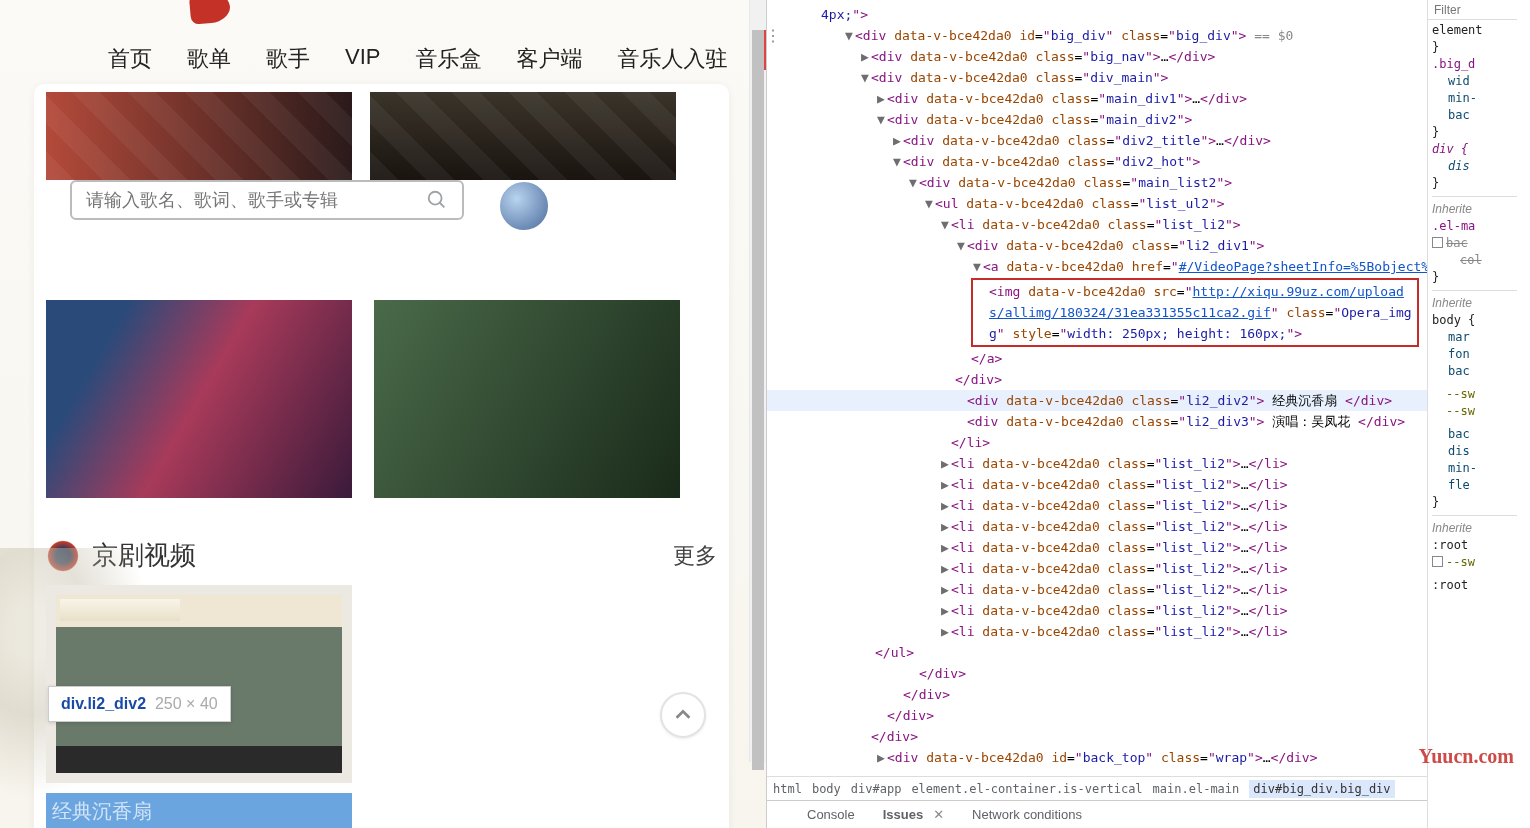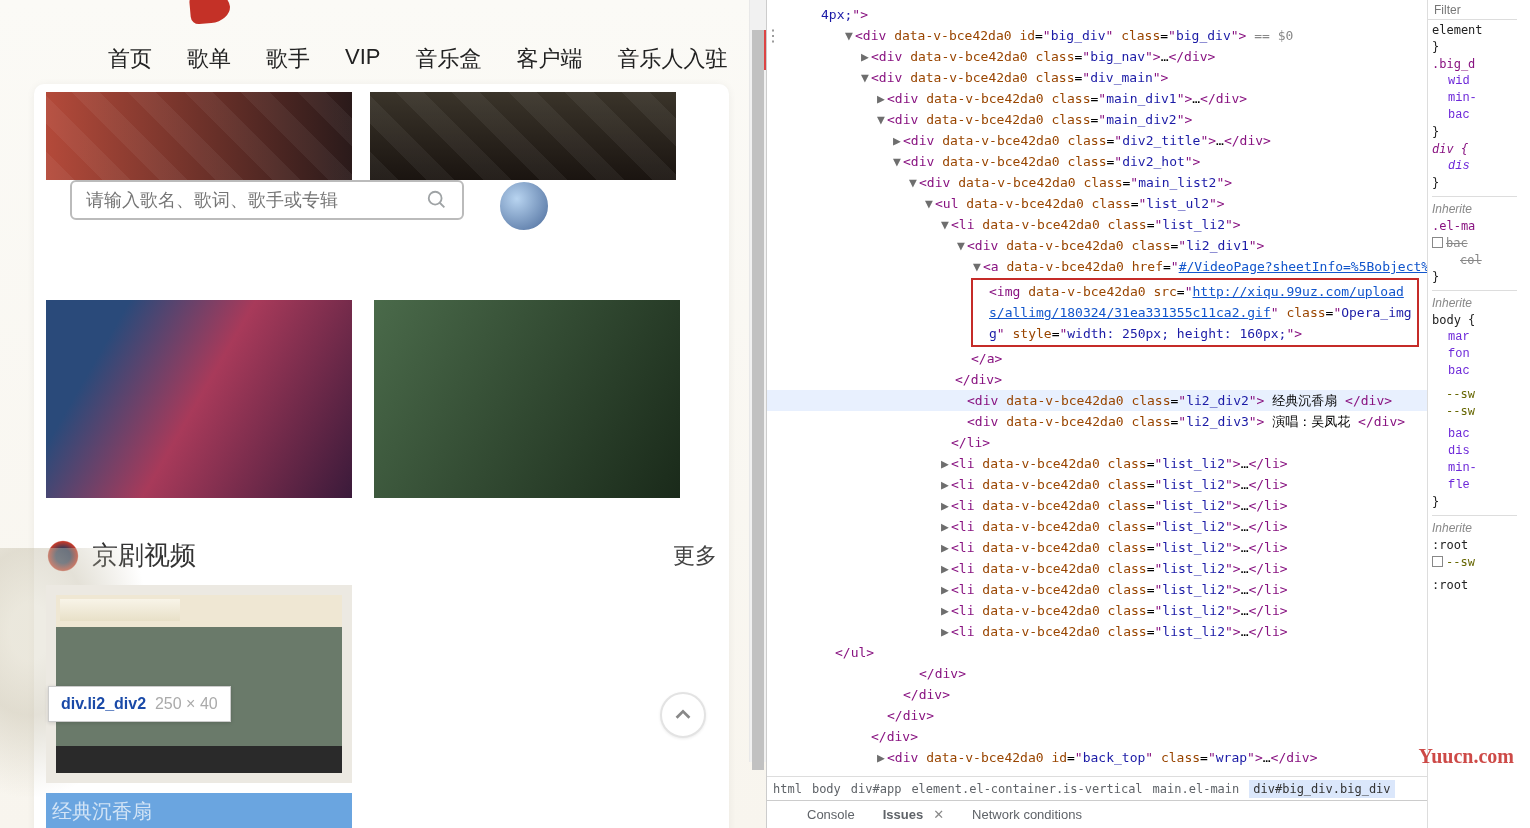--- a/index.html
+++ b/index.html
@@ -60,21 +60,21 @@
 .red-box { border: 2px solid #c52b28; padding: 1px 2px; margin: 1px 8px 1px 0; }
 .breadcrumb-dt { height: 24px; border-top: 1px solid #ddd; display: flex; align-items: center; gap: 10px; padding: 4px 6px; font-size: 12px; color: #5f6368; }
 .breadcrumb-dt span { cursor: pointer; }
 .breadcrumb-dt .sel { background: #dbe7fb; padding: 2px 4px; color: #333; }
 .bottom-tabs { height: 28px; border-top: 1px solid #ccc; display: flex; align-items: center; gap: 28px; padding: 0 10px 0 40px; color: #5f6368; font-size: 13px; font-family: Arial, sans-serif; }
 .tab-x { margin-left: -18px; color: #888; }
 .styles-pane { width: 90px; border-left: 1px solid #ddd; display: flex; flex-direction: column; font-size: 12px; }
 .styles-filter { height: 20px; border-bottom: 1px solid #ddd; padding: 3px 6px; color: #777; font-family: Arial, sans-serif; }
 .styles-body { flex: 1; overflow: hidden; line-height: 17px; padding: 2px 0 0 4px; }
 .sel-rule { color: #222; }
-.prop { color: #6d28d9; padding-left: 16px; font-family: Liberation Mono, monospace; }
+.prop { color: #0c4a6e; padding-left: 16px; }
 .strike { text-decoration: line-through; color: #888; }
 .section-sep { border-top: 1px solid #ddd; padding-top: 4px; margin-top: 4px; color: #888; font-style: italic; font-family: Arial, sans-serif; }
 .cssvar { color: #660; padding-left: 14px; }
 .watermark { position: absolute; right: 16px; bottom: 60px; font-size: 20px; color: #c52b28; font-family: "Times New Roman", serif; font-weight: 600; opacity: 0.85; pointer-events: none; }
 .cb { display:inline-block; width:11px; height:11px; border:1px solid #888; vertical-align: -1px; margin-right:3px;}
 .bodytag { color: #222; }
 </style>
 </head>
 <body>
 
@@ -175,21 +175,21 @@
         <div class="dom-line" style="padding-left:184px"><span class="op">&lt;/</span><span class="tag">li</span><span class="op">&gt;</span></div>
         <div class="dom-line" style="padding-left:172px"><span class="caret">▶</span><span class="op">&lt;</span><span class="tag">li</span> <span class="attr-n">data-v-bce42da0</span> <span class="attr-n">class</span>=<span class="op">"</span><span class="attr-v">list_li2</span><span class="op">"&gt;</span><span class="text-node">…</span><span class="op">&lt;/</span><span class="tag">li</span><span class="op">&gt;</span></div>
         <div class="dom-line" style="padding-left:172px"><span class="caret">▶</span><span class="op">&lt;</span><span class="tag">li</span> <span class="attr-n">data-v-bce42da0</span> <span class="attr-n">class</span>=<span class="op">"</span><span class="attr-v">list_li2</span><span class="op">"&gt;</span><span class="text-node">…</span><span class="op">&lt;/</span><span class="tag">li</span><span class="op">&gt;</span></div>
         <div class="dom-line" style="padding-left:172px"><span class="caret">▶</span><span class="op">&lt;</span><span class="tag">li</span> <span class="attr-n">data-v-bce42da0</span> <span class="attr-n">class</span>=<span class="op">"</span><span class="attr-v">list_li2</span><span class="op">"&gt;</span><span class="text-node">…</span><span class="op">&lt;/</span><span class="tag">li</span><span class="op">&gt;</span></div>
         <div class="dom-line" style="padding-left:172px"><span class="caret">▶</span><span class="op">&lt;</span><span class="tag">li</span> <span class="attr-n">data-v-bce42da0</span> <span class="attr-n">class</span>=<span class="op">"</span><span class="attr-v">list_li2</span><span class="op">"&gt;</span><span class="text-node">…</span><span class="op">&lt;/</span><span class="tag">li</span><span class="op">&gt;</span></div>
         <div class="dom-line" style="padding-left:172px"><span class="caret">▶</span><span class="op">&lt;</span><span class="tag">li</span> <span class="attr-n">data-v-bce42da0</span> <span class="attr-n">class</span>=<span class="op">"</span><span class="attr-v">list_li2</span><span class="op">"&gt;</span><span class="text-node">…</span><span class="op">&lt;/</span><span class="tag">li</span><span class="op">&gt;</span></div>
         <div class="dom-line" style="padding-left:172px"><span class="caret">▶</span><span class="op">&lt;</span><span class="tag">li</span> <span class="attr-n">data-v-bce42da0</span> <span class="attr-n">class</span>=<span class="op">"</span><span class="attr-v">list_li2</span><span class="op">"&gt;</span><span class="text-node">…</span><span class="op">&lt;/</span><span class="tag">li</span><span class="op">&gt;</span></div>
         <div class="dom-line" style="padding-left:172px"><span class="caret">▶</span><span class="op">&lt;</span><span class="tag">li</span> <span class="attr-n">data-v-bce42da0</span> <span class="attr-n">class</span>=<span class="op">"</span><span class="attr-v">list_li2</span><span class="op">"&gt;</span><span class="text-node">…</span><span class="op">&lt;/</span><span class="tag">li</span><span class="op">&gt;</span></div>
         <div class="dom-line" style="padding-left:172px"><span class="caret">▶</span><span class="op">&lt;</span><span class="tag">li</span> <span class="attr-n">data-v-bce42da0</span> <span class="attr-n">class</span>=<span class="op">"</span><span class="attr-v">list_li2</span><span class="op">"&gt;</span><span class="text-node">…</span><span class="op">&lt;/</span><span class="tag">li</span><span class="op">&gt;</span></div>
         <div class="dom-line" style="padding-left:172px"><span class="caret">▶</span><span class="op">&lt;</span><span class="tag">li</span> <span class="attr-n">data-v-bce42da0</span> <span class="attr-n">class</span>=<span class="op">"</span><span class="attr-v">list_li2</span><span class="op">"&gt;</span><span class="text-node">…</span><span class="op">&lt;/</span><span class="tag">li</span><span class="op">&gt;</span></div>
-        <div class="dom-line" style="padding-left:68px"><span class="op">&lt;/</span><span class="tag">ul</span><span class="op">&gt;</span></div>
+        <div class="dom-line" style="padding-left:108px"><span class="op">&lt;/</span><span class="tag">ul</span><span class="op">&gt;</span></div>
         <div class="dom-line" style="padding-left:152px"><span class="op">&lt;/</span><span class="tag">div</span><span class="op">&gt;</span></div>
         <div class="dom-line" style="padding-left:136px"><span class="op">&lt;/</span><span class="tag">div</span><span class="op">&gt;</span></div>
         <div class="dom-line" style="padding-left:120px"><span class="op">&lt;/</span><span class="tag">div</span><span class="op">&gt;</span></div>
         <div class="dom-line" style="padding-left:104px"><span class="op">&lt;/</span><span class="tag">div</span><span class="op">&gt;</span></div>
         <div class="dom-line" style="padding-left:108px"><span class="caret">▶</span><span class="op">&lt;</span><span class="tag">div</span> <span class="attr-n">data-v-bce42da0</span> <span class="attr-n">id</span>=<span class="op">"</span><span class="attr-v">back_top</span><span class="op">"</span> <span class="attr-n">class</span>=<span class="op">"</span><span class="attr-v">wrap</span><span class="op">"&gt;</span><span class="text-node">…</span><span class="op">&lt;/</span><span class="tag">div</span><span class="op">&gt;</span></div>
       </div>
       <div class="breadcrumb-dt">
         <span>html</span>
         <span>body</span>
         <span>div#app</span>

